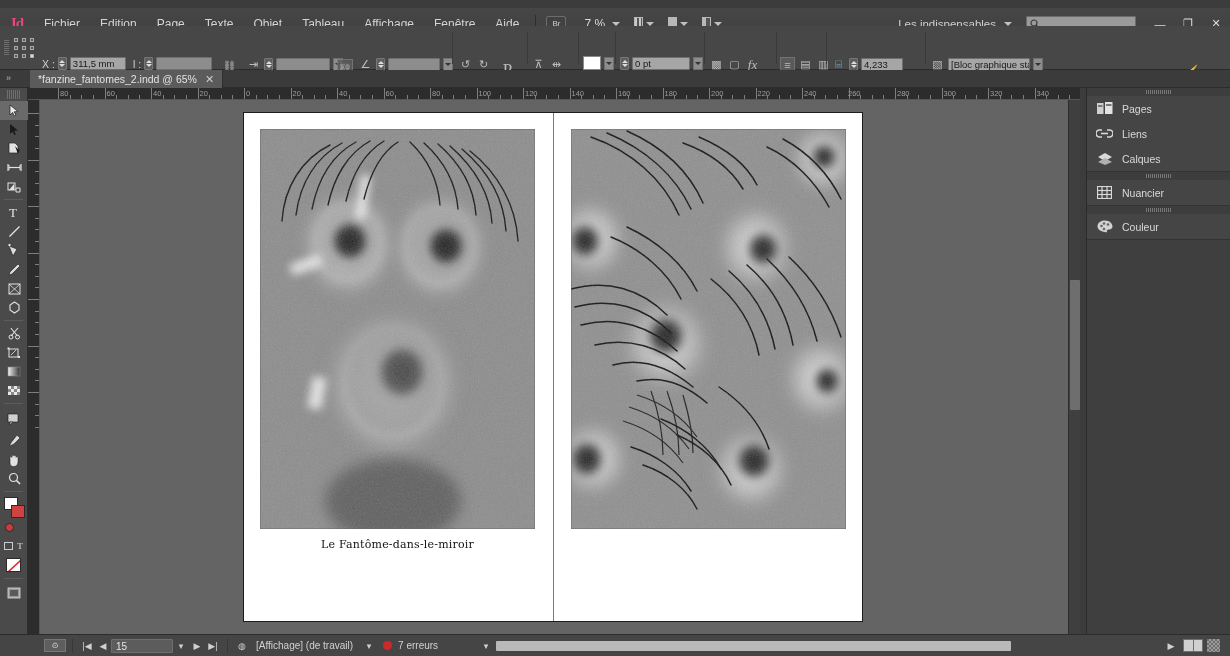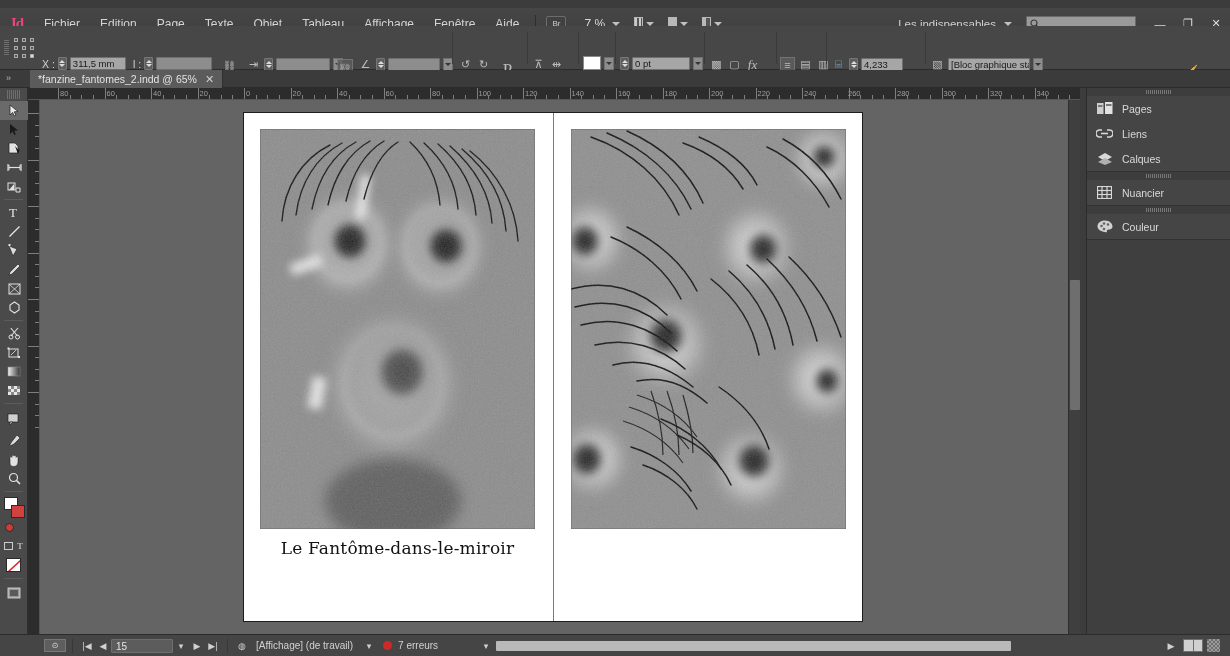--- a/index.html
+++ b/index.html
@@ -125,21 +125,21 @@
   }
   .pasteboard { position:absolute; inset:0; background:#646464; }
   .spread {
     position:absolute; left:204px; top:13px; width:618px; height:508px;
     background:#ffffff; box-shadow:0 0 0 1px #1c1c1c;
   }
   .spine { position:absolute; left:50%; top:0; bottom:0; width:1px; background:#7a7a7a; }
   .artframe { position:absolute; overflow:hidden; background:#8a8a8a; }
   .cap {
     position:absolute; text-align:center; color:#121212;
-    font-family:"DejaVu Serif", serif; font-size:17px; letter-spacing:.2px;
+    font-family:"DejaVu Serif", serif; font-size:11px; letter-spacing:.2px;
     white-space:nowrap;
   }
 
   
   .vscroll { position:absolute; left:1068px; top:100px; width:12px; height:534px; background:#3f3f3f; border-left:1px solid #2e2e2e;}
   .vthumb { position:absolute; left:1px; top:180px; width:10px; height:130px; background:#6e6e6e; border-radius:1px;}
   .hthumb { position:absolute; left:496px; top:641px; width:515px; height:10px; background:#b9b9b9; border-radius:1px;}
 
   
   .dock {

